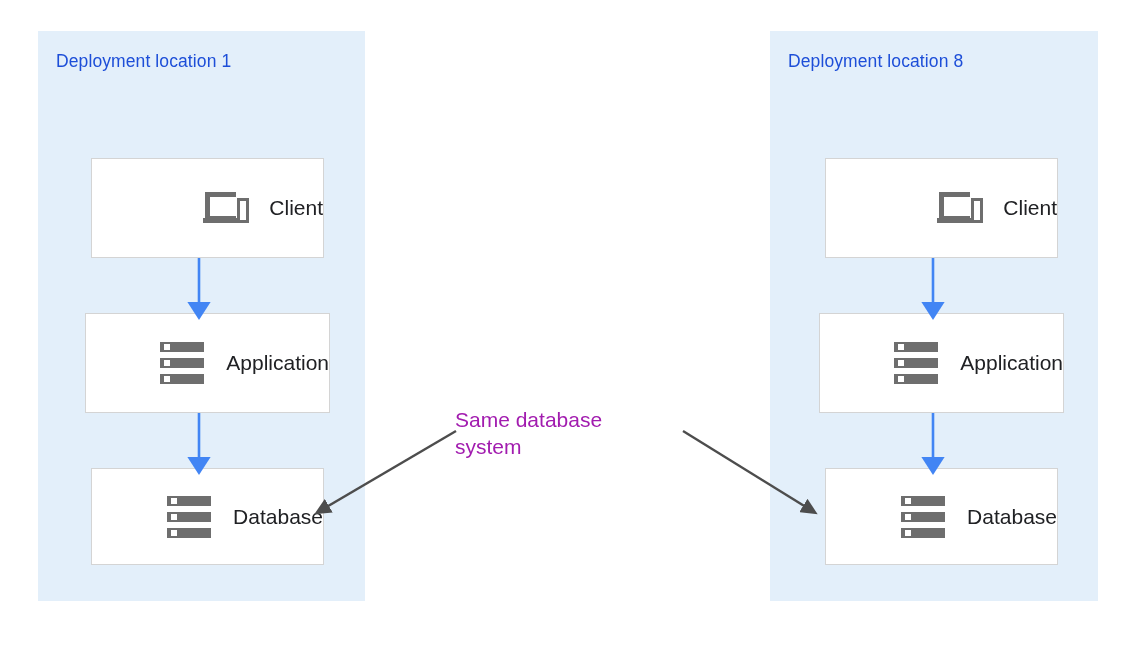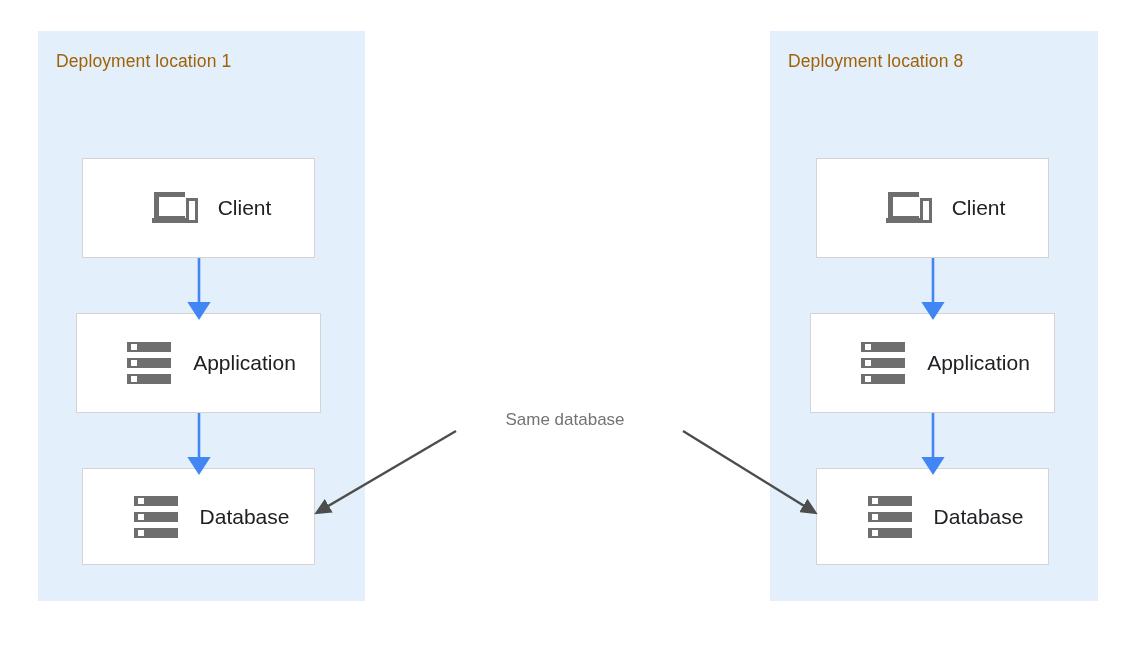--- a/index.html
+++ b/index.html
@@ -30,34 +30,35 @@
     background: #E3EFFA;
   }
   #zone-1 { left: 38px;  top: 31px; width: 327px; height: 570px; }
   #zone-2 { left: 770px; top: 31px; width: 328px; height: 570px; }
 
   .zone-title {
     position: absolute;
     left: 18px;
     top: 20px;
     font-size: 17.5px;
-    color: #a16207;
+    color: #1d4ed8;
     letter-spacing: 0.1px;
     white-space: nowrap;
   }
 
   
   .node {
     position: absolute;
     background: #ffffff;
     border: 1px solid #D4D4D4;
     box-sizing: border-box;
     display: flex;
     align-items: center;
-    justify-content: center;
+    justify-content: flex-end;
+    margin-left: 9px;
   }
   .node .node-icon {
     flex: 0 0 auto;
     margin-left: 22px;
     width: 56px;
     height: 52px;
     display: flex;
     align-items: center;
     justify-content: center;
   }
@@ -87,24 +88,24 @@
     height: 648px;
     pointer-events: none;
   }
 
   
   #annotation-label {
     position: absolute;
     left: 455px;
     top: 406px;
     width: 220px;
-    text-align: center;
-    font-size: 17px;
+    text-align: left;
+    font-size: 21px;
     line-height: 27px;
-    color: #737373;
+    color: #a21caf;
   }
   #annotation-label .ln { display: block; }
 </style>
 </head>
 <body>
 
 <div id="canvas">
 
   <div class="zone" id="zone-1">
     <div class="zone-title">Deployment location 1</div>
@@ -228,15 +229,16 @@
 
     <line x1="933" y1="413" x2="933" y2="460" stroke="#4285F4" stroke-width="2.6" marker-end="url(#blue-head)"></line>
 
     <line x1="456" y1="431" x2="318" y2="512" stroke="#4D4D4D" stroke-width="2.4" marker-end="url(#gray-head)"></line>
 
     <line x1="683" y1="431" x2="814" y2="512" stroke="#4D4D4D" stroke-width="2.4" marker-end="url(#gray-head)"></line>
   </svg>
 
   <div id="annotation-label">
     <span class="ln">Same database</span>
+    <span class="ln">system</span>
   </div>
 
 </div>
 
 </body></html>

